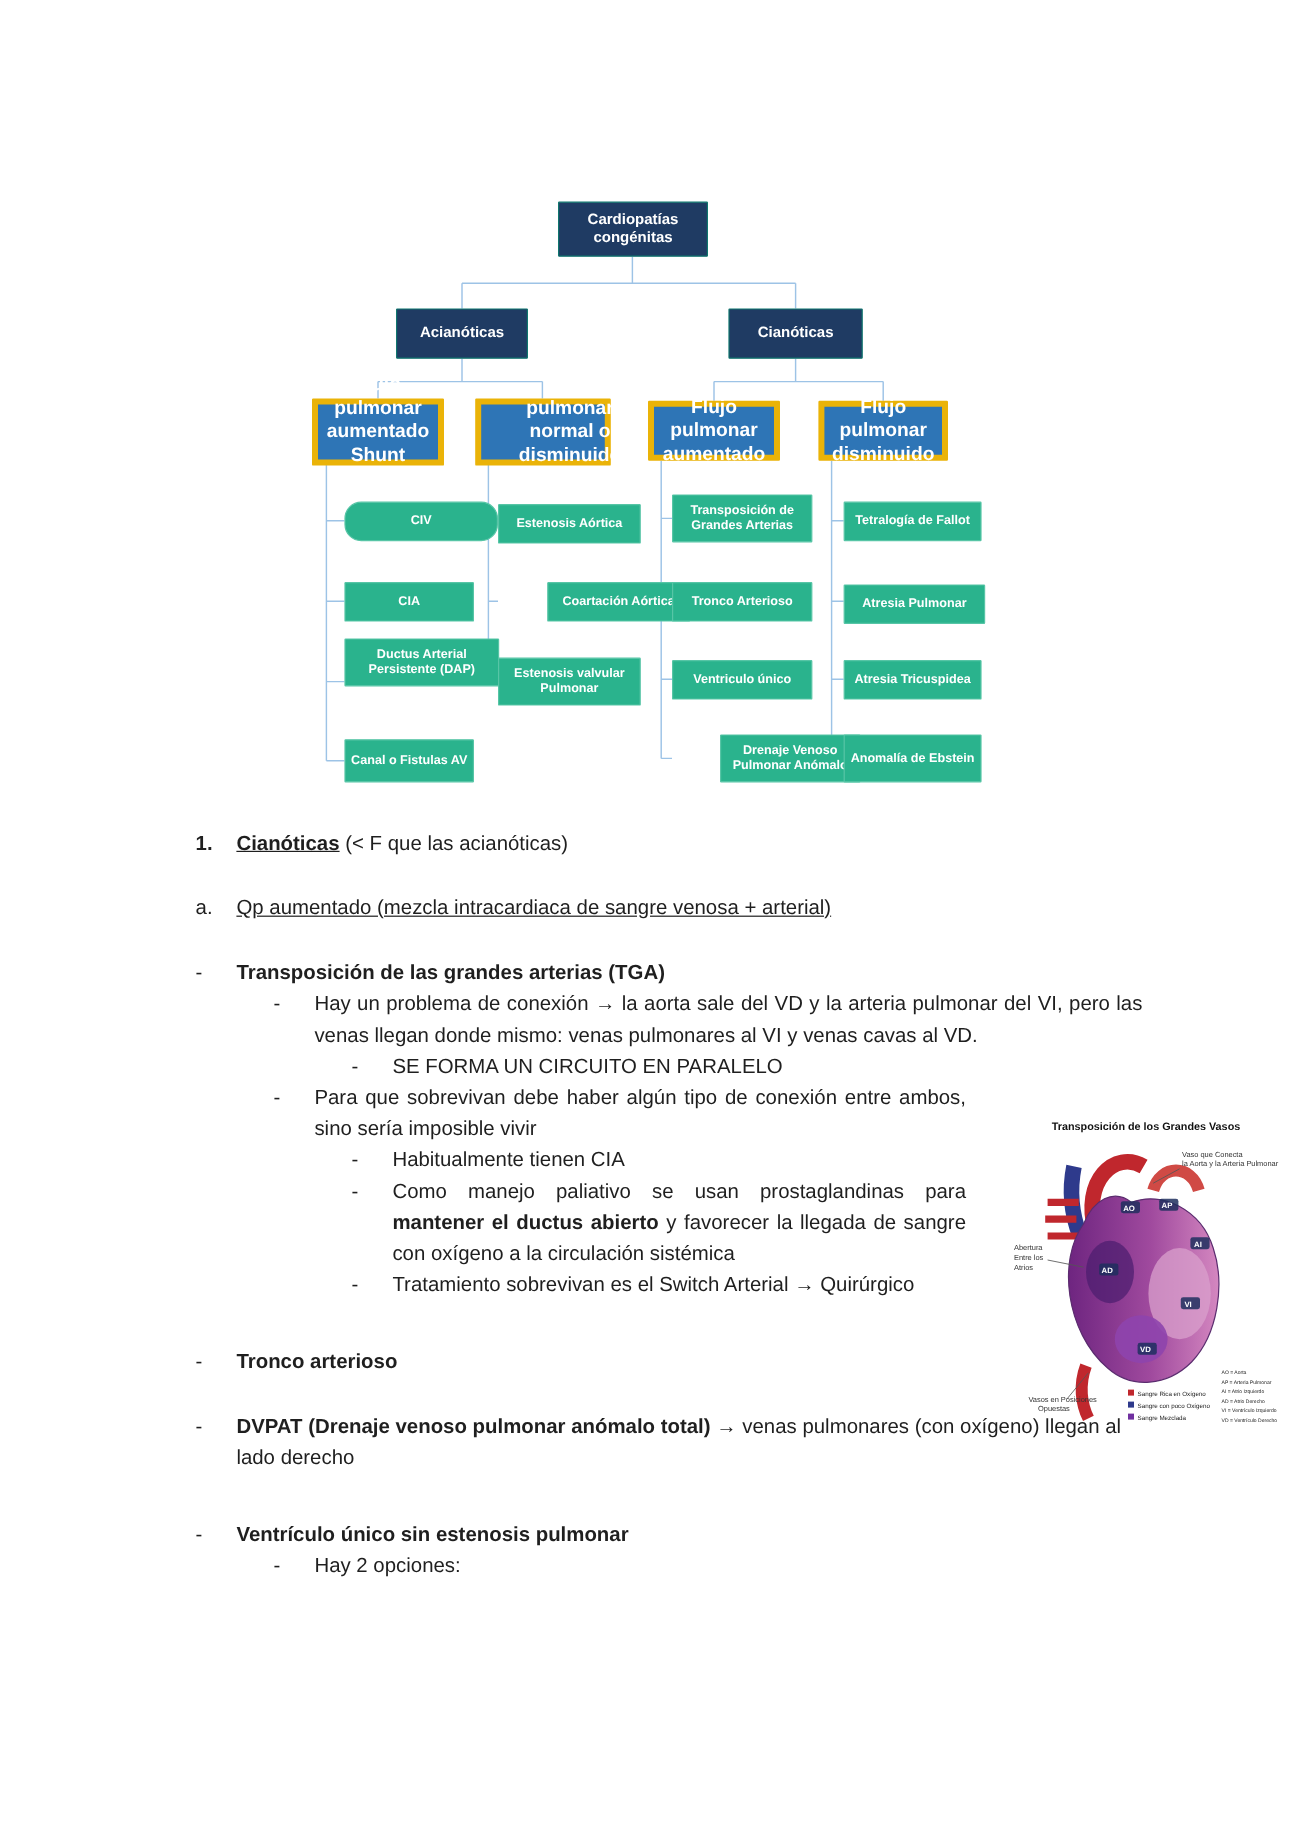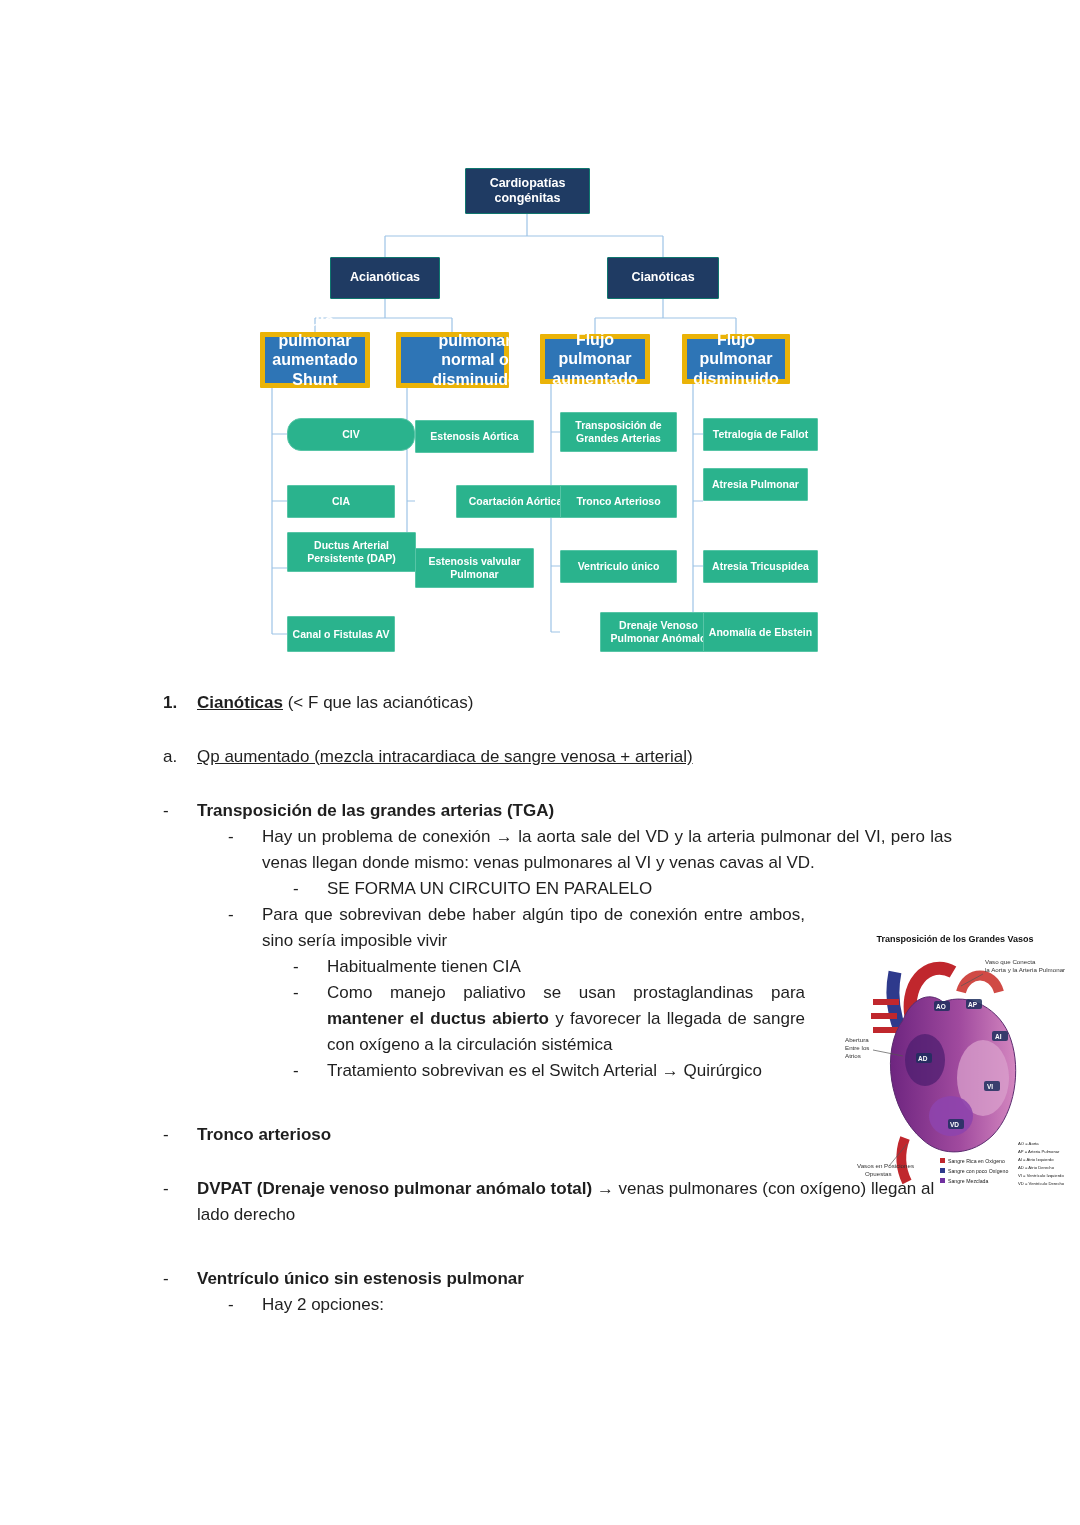--- a/index.html
+++ b/index.html
@@ -91,21 +91,21 @@
   <div class="fc-box green" style="left:415px;top:420px;width:119px;height:33px;">Estenosis Aórtica</div>
   <div class="fc-box green" style="left:415px;top:485px;width:119px;height:33px;margin-left:41px;">Coartación Aórtica</div>
   <div class="fc-box green" style="left:415px;top:548px;width:119px;height:40px;">Estenosis valvular Pulmonar</div>
 
   <div class="fc-box green" style="left:560px;top:412px;width:117px;height:40px;">Transposición de Grandes Arterias</div>
   <div class="fc-box green" style="left:560px;top:485px;width:117px;height:33px;">Tronco Arterioso</div>
   <div class="fc-box green" style="left:560px;top:550px;width:117px;height:33px;">Ventriculo único</div>
   <div class="fc-box green" style="left:560px;top:612px;width:117px;height:40px;margin-left:40px;">Drenaje Venoso Pulmonar Anómalo</div>
 
   <div class="fc-box green" style="left:703px;top:418px;width:115px;height:33px;">Tetralogía de Fallot</div>
-  <div class="fc-box green" style="left:703px;top:468px;width:105px;height:33px;">Atresia Pulmonar</div>
+  <div class="fc-box green" style="left:703px;top:487px;width:118px;height:33px;">Atresia Pulmonar</div>
   <div class="fc-box green" style="left:703px;top:550px;width:115px;height:33px;">Atresia Tricuspidea</div>
   <div class="fc-box green" style="left:703px;top:612px;width:115px;height:40px;">Anomalía de Ebstein</div>
 </div>
 
 <div class="notes">
 
   <div class="row">
     <span class="marker b">1.</span>
     <span class="txt"><span class="b ul">Cianóticas</span><span> (&lt; F que las acianóticas)</span></span>
   </div>

